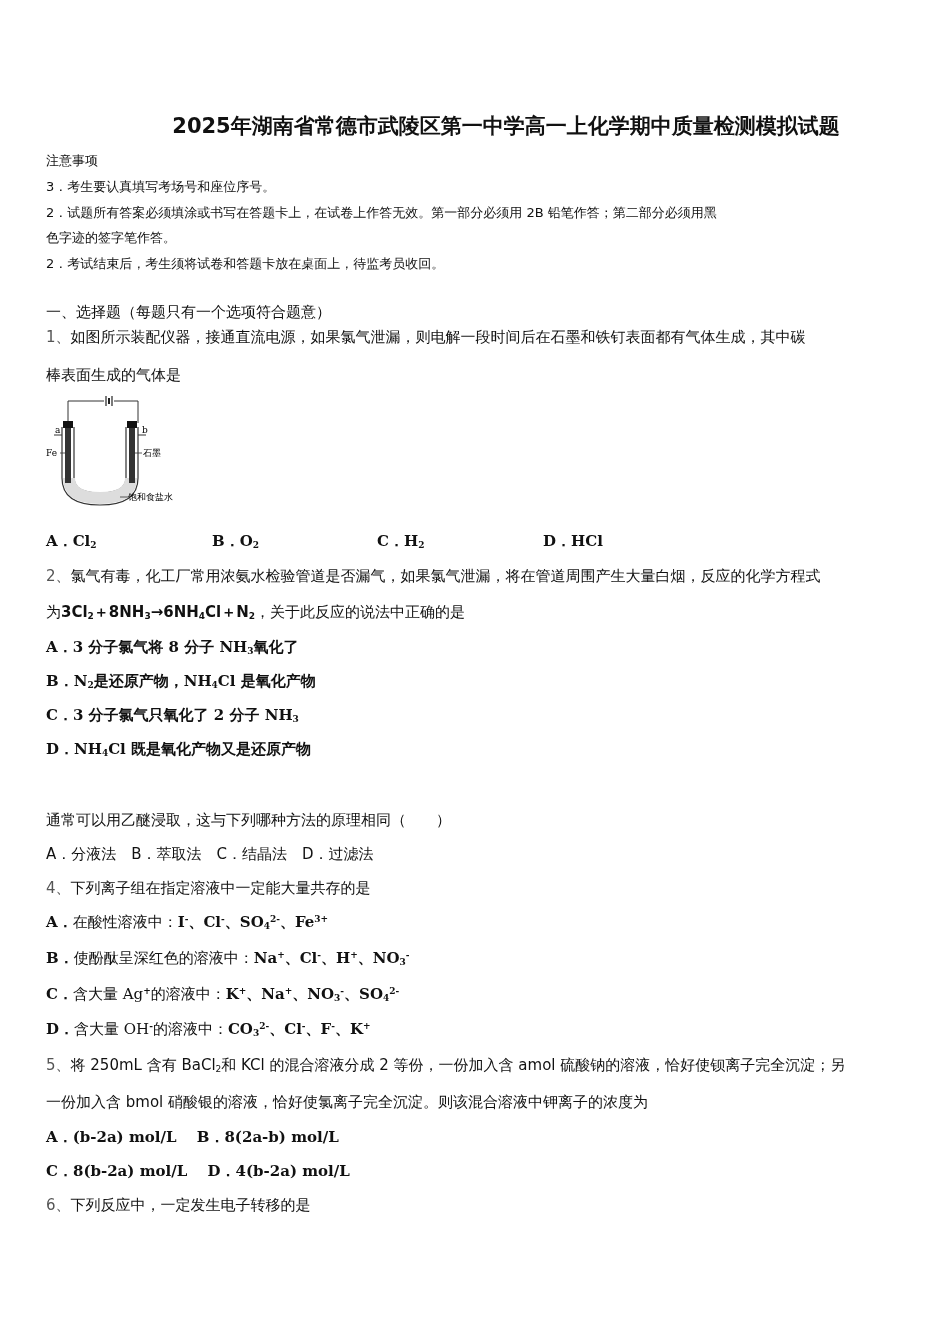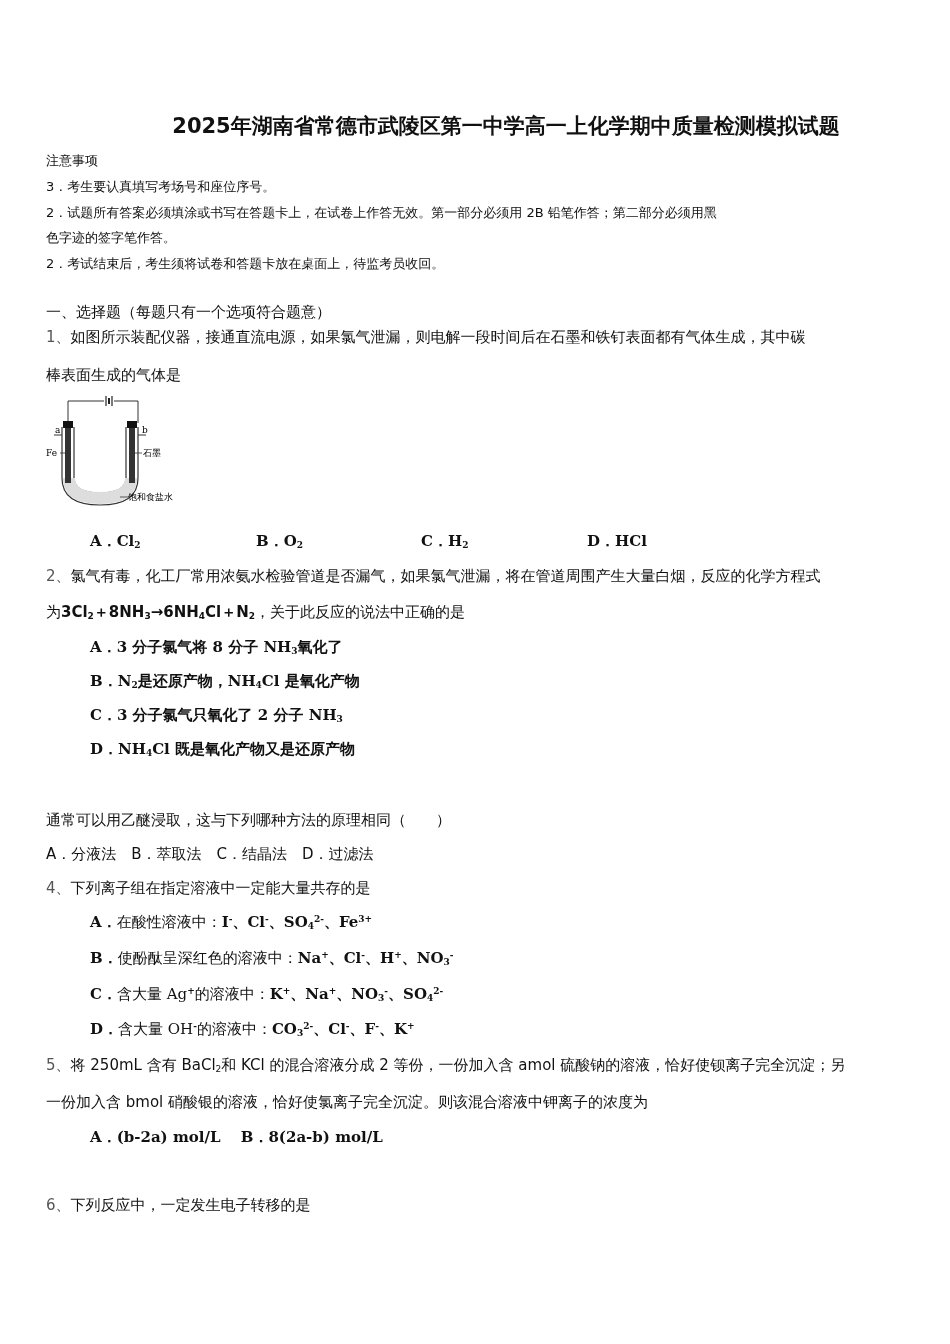--- a/index.html
+++ b/index.html
@@ -6,21 +6,21 @@
   body { width:950px; height:1344px; position:relative; overflow:hidden; color:#111;
          font-family: "DejaVu Serif", "Liberation Serif", serif; }
   .page { position:absolute; left:0; top:0; width:950px; height:1344px; }
   .title { position:absolute; left:0; width:950px; top:112px; text-align:center;
            font-family:"DejaVu Sans","Liberation Sans",sans-serif; font-weight:bold; font-size:21px; letter-spacing:0px;margin-left:31px; }
   .line { position:absolute; left:46px; white-space:nowrap; font-size:15px; }
   .notice { font-family:"DejaVu Sans","Liberation Sans",sans-serif; font-size:13px; }
   .bold { font-weight:bold; }
   .q { font-family:"DejaVu Sans","Liberation Sans",sans-serif; font-size:15px; }
   .num { color:#555; font-weight:normal; }
-  .opt { font-weight:bold; font-size:15px;margin-left:44px; }
+  .opt { font-weight:bold; font-size:15px; }
   sub { font-size:9px; vertical-align:-2px; }
   sup { font-size:9px; vertical-align:5px; }
   .figure { position:absolute; left:46px; top:393px; width:150px; height:120px; }
 </style>
 </head>
 <body>
 
 <div class="page">
 
   <div class="title">2025年湖南省常德市武陵区第一中学高一上化学期中质量检测模拟试题</div>
@@ -105,18 +105,19 @@
   </div>
   <div class="line opt" style="top:1020px">
     <span>D．</span><span style="font-weight:normal">含大量 OH</span><sup>-</sup><span style="font-weight:normal">的溶液中：</span>CO<sub>3</sub><sup>2-</sup>、Cl<sup>-</sup>、F<sup>-</sup>、K<sup>+</sup>
   </div>
 
   <div class="line q" style="top:1056px">
     <span class="num">5、</span><span>将 250mL 含有 BaCl</span><sub>2</sub><span>和 KCl 的混合溶液分成 2 等份，一份加入含 amol 硫酸钠的溶液，恰好使钡离子完全沉淀；另</span>
   </div>
   <div class="line q" style="top:1093px">一份加入含 bmol 硝酸银的溶液，恰好使氯离子完全沉淀。则该混合溶液中钾离子的浓度为</div>
   <div class="line opt" style="top:1128px">A．(b-2a) mol/L　 B．8(2a-b) mol/L</div>
+  <div class="line opt" style="top:1162px">C．8(b-2a) mol/L　 D．4(b-2a) mol/L</div>
 
   <div class="line q" style="top:1196px">
     <span class="num">6、</span><span>下列反应中，一定发生电子转移的是</span>
   </div>
 
 </div>
 
 </body></html>

